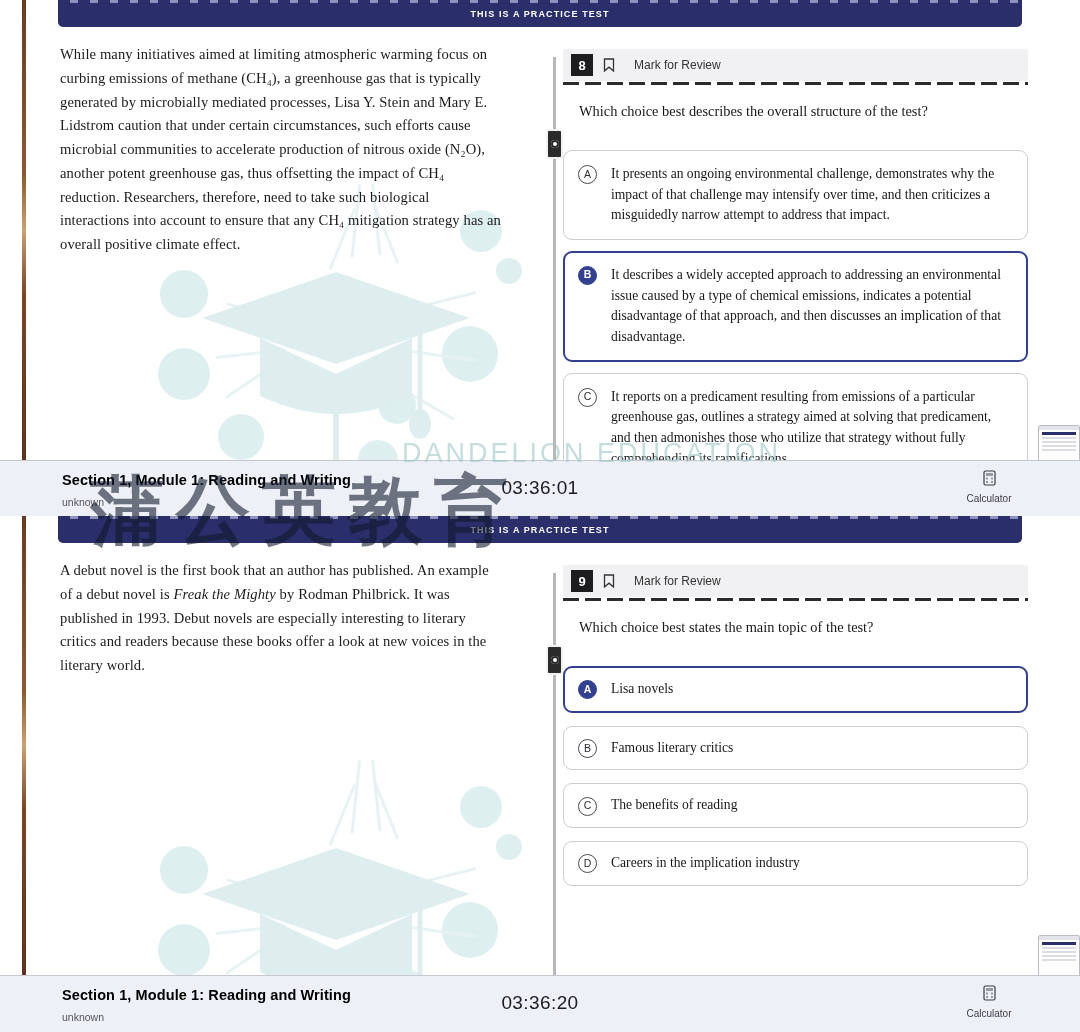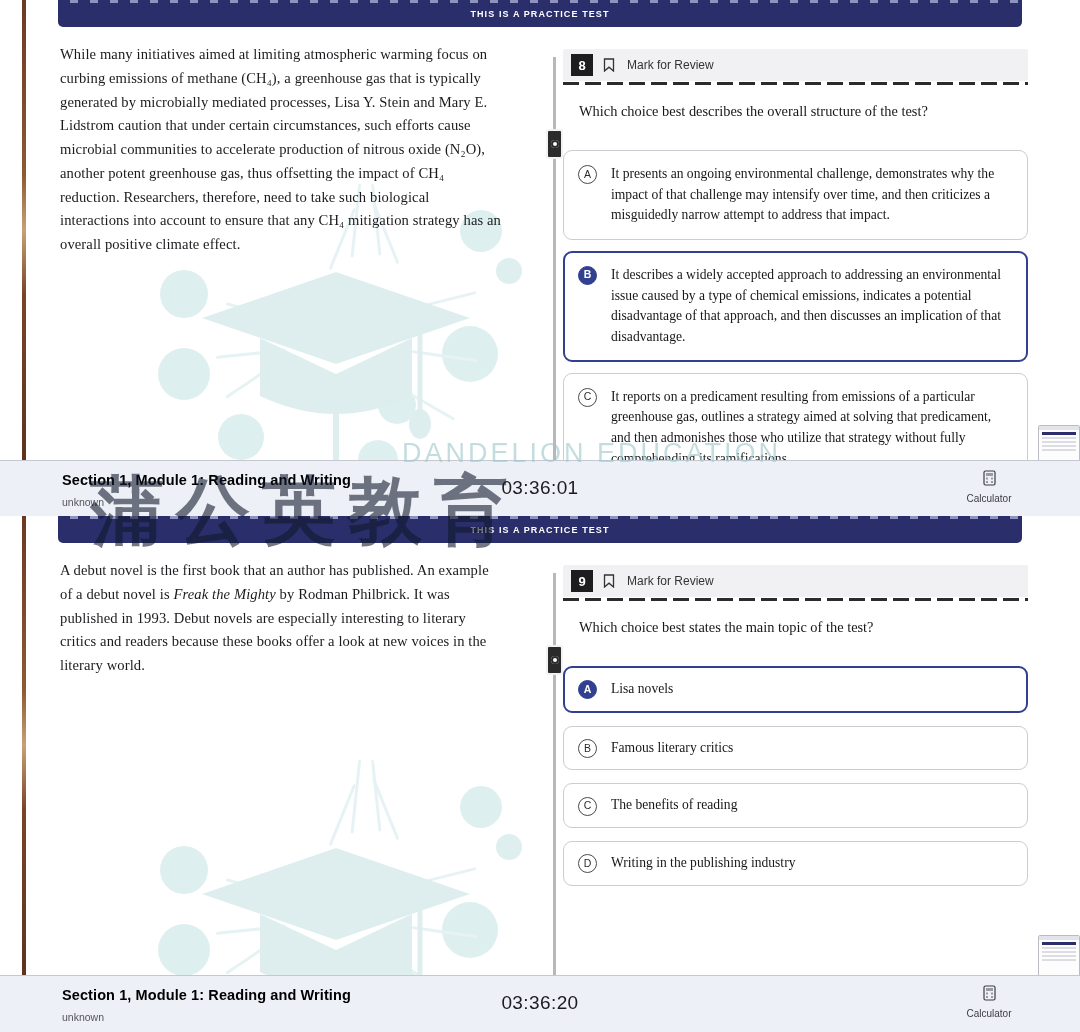--- a/index.html
+++ b/index.html
@@ -69,21 +69,21 @@
   .q-head {
     display: flex; align-items: center; gap: 10px;
     background: #f1f1f3; padding: 5px 8px; border-radius: 2px;
     position: relative; z-index: 2;
   }
   .q-num {
     width: 22px; height: 22px; background: #1d1d1f; color: #fff;
     font-size: 13px; font-weight: bold;
     display: flex; align-items: center; justify-content: center;
   }
-  .q-mark { display: flex; align-items: center; gap: 12px; font-size: 12px; color: #333; }
+  .q-mark { display: flex; align-items: center; gap: 19px; font-size: 12px; color: #333; }
   .q-head-rule {
     height: 3px; margin-top: 1px; position: relative; z-index: 2;
     background: repeating-linear-gradient(90deg,#2b2b2b 0 16px,transparent 16px 22px);
   }
 
   .q-stem {
     font-family: "Liberation Serif", serif;
     font-size: 14.4px; color: #17171a; margin: 18px 0 30px 16px;
     position: relative; z-index: 2;
   }
@@ -324,21 +324,21 @@
           <div class="choice short">
             <span class="bubble">B</span>
             <span class="choice-text">Famous literary critics</span>
           </div>
           <div class="choice short">
             <span class="bubble">C</span>
             <span class="choice-text">The benefits of reading</span>
           </div>
           <div class="choice short">
             <span class="bubble">D</span>
-            <span class="choice-text">Writing in the publishing industry</span>
+            <span class="choice-text">Careers in the implication industry</span>
           </div>
         </div>
 
         <div class="mini-win" style="top:392px;right:-26px;width:42px;height:67px;">
           <div class="bar"></div>
             <div class="accent"></div>
           <div class="ln"></div>
             <div class="ln"></div>
             <div class="ln"></div>
             <div class="ln"></div>

